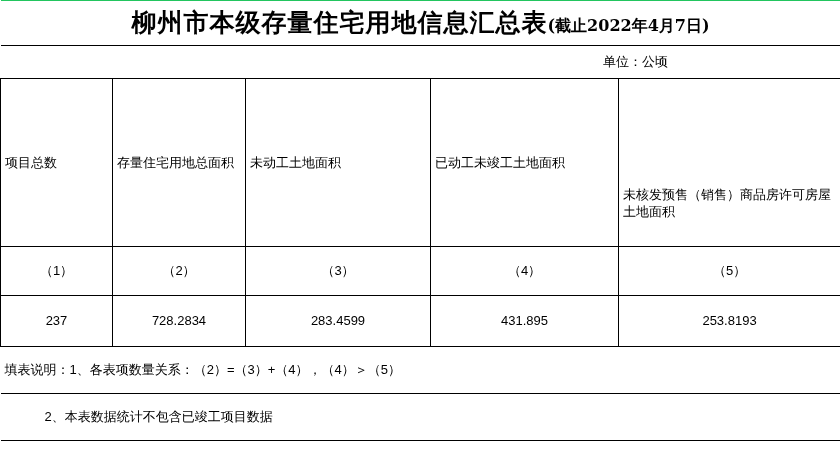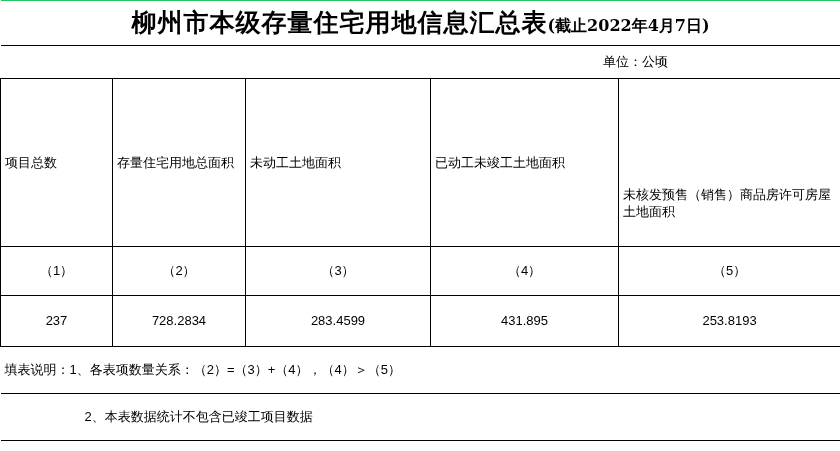--- a/index.html
+++ b/index.html
@@ -99,21 +99,21 @@
   }
   
   .note td {
     height: 42px;
     font-size: 14px;
     text-align: left;
     border-left: none !important;
     border-right: none !important;
   }
   .note .pad1 { }
-  .note .pad2 { padding-left: 84px; }
+  .note .pad2 { padding-left: 44px; }
   .noteline2 td { border-bottom: 1px solid #000 !important; }
 </style>
 </head>
 <body>
 
 <div class="sheet">
   <table class="grid">
     <colgroup>
       <col style="width:112px">
       <col style="width:133px">

